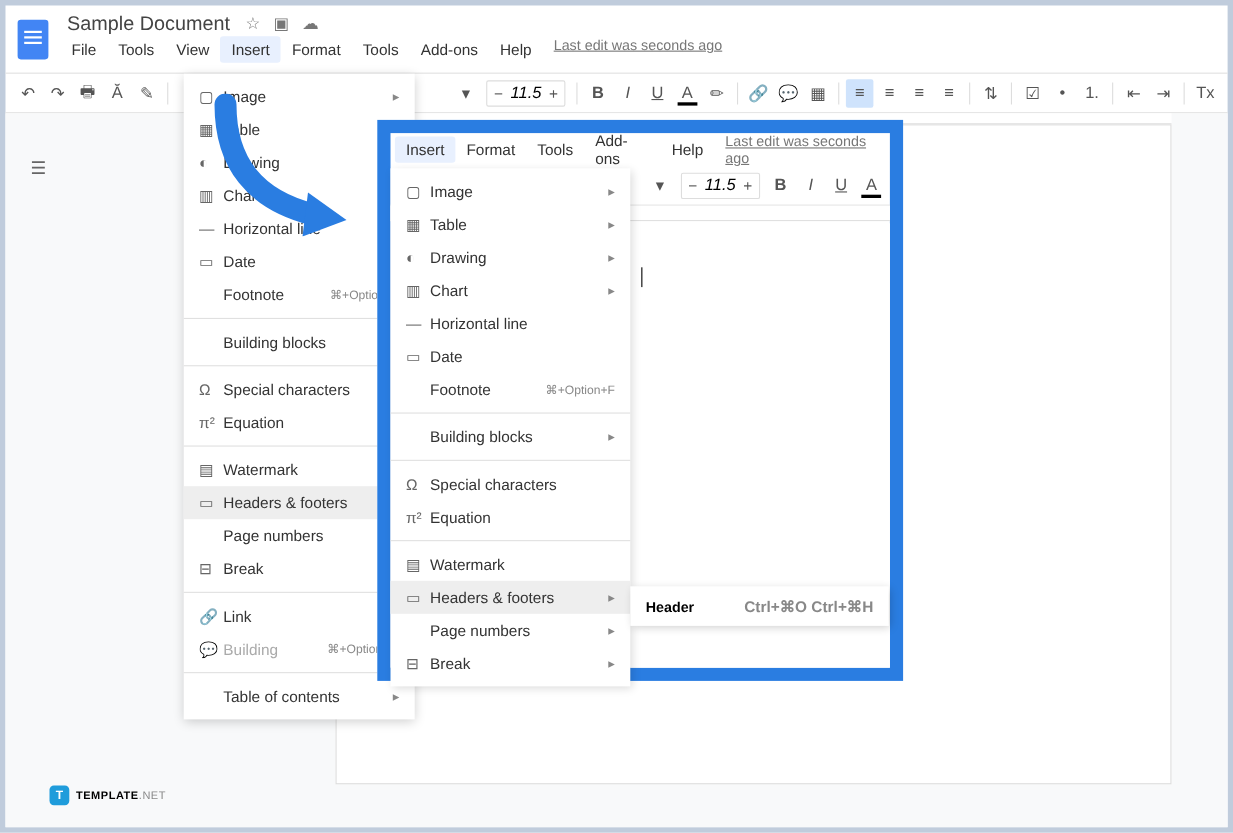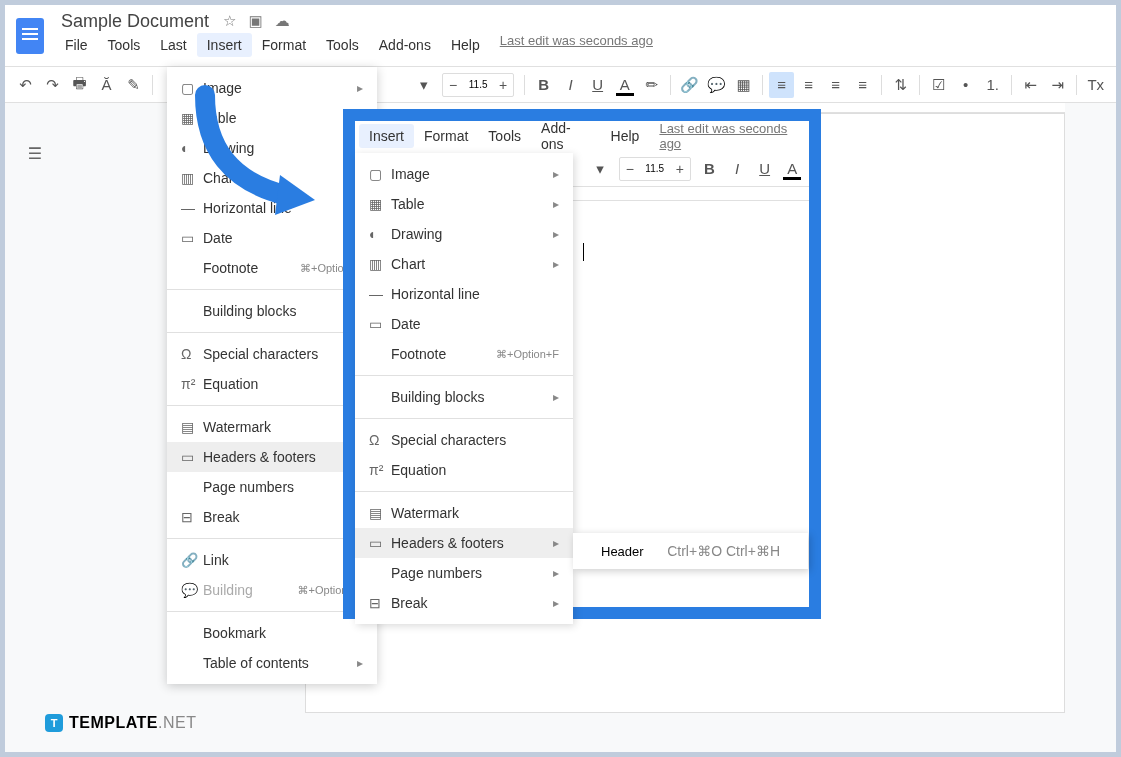--- a/index.html
+++ b/index.html
@@ -17,21 +17,21 @@
 .menubar { display: flex; align-items: flex-start; height: 30px; }
 .menu-item { padding: 4px 10px; font-size: 14px; color: #333; cursor: pointer; border-radius: 3px; }
 .menu-item.active { background: #e8f0fe; }
 .last-edit { font-size: 13px; color: #777; text-decoration: underline; margin-left: 10px; cursor: pointer; }
 .toolbar { height: 36px; border-bottom: 1px solid #e0e0e0; display: flex; align-items: center; padding: 0 8px; gap: 2px; }
 .tb-btn { width: 26px; height: 26px; display: flex; align-items: center; justify-content: center; cursor: pointer; color: #555; font-size: 15px; border-radius: 2px; }
 .tb-btn.active { background: #cfe3fc; }
 .tb-sep { width: 1px; height: 20px; background: #ddd; margin: 0 4px; }
 .font-size-box { display: flex; align-items: center; border: 1px solid #ddd; border-radius: 2px; height: 24px; margin: 0 4px; }
 .fs-btn { width: 20px; text-align: center; cursor: pointer; color: #555; font-size: 14px; }
-.fs-val { width: 30px; text-align: center; font-size: 10px; }
+.fs-val { width: 30px; text-align: center; font-size: 15px; font-style: italic; }
 .text-color { position: relative; }
 .text-color::after { content: ''; position: absolute; bottom: 2px; left: 4px; width: 18px; height: 3px; background: #000; }
 .content-area { position: absolute; top: 98px; left: 0; right: 0; bottom: 0; background: #f8f9fa; }
 .outline-panel { position: absolute; left: 10px; top: 30px; width: 40px; height: 40px; display: flex; align-items: center; justify-content: center; color: #666; }
 .page { position: absolute; left: 300px; top: 10px; width: 760px; height: 600px; background: #fff; border: 1px solid #ddd; }
 .ruler-h { position: absolute; left: 300px; top: 0; width: 760px; height: 10px; background: #fff; border-bottom: 1px solid #e0e0e0; font-size: 8px; color: #888; }
 
 
 .dropdown1 { position: absolute; top: 62px; left: 162px; width: 210px; background: #fff; box-shadow: 0 2px 10px rgba(0,0,0,.2); z-index: 10; padding: 6px 0; }
 .dd-item { display: flex; align-items: center; height: 30px; padding: 0 14px; font-size: 14px; color: #333; cursor: pointer; position: relative; }
@@ -46,31 +46,31 @@
 
 .blue-box { position: absolute; top: 104px; left: 338px; width: 478px; height: 510px; border: 12px solid #2a7de1; background: #fff; z-index: 20; }
 .bb-menubar { display: flex; align-items: center; height: 30px; padding: 0 4px; }
 .bb-toolbar { display: flex; align-items: center; height: 36px; padding: 0 4px; gap: 2px; border-bottom: 1px solid #e0e0e0; }
 .bb-ruler { height: 14px; border-bottom: 1px solid #e0e0e0; background: #fff; position: relative; }
 .bb-page { position: absolute; top: 82px; left: 218px; right: 0; bottom: 0; background: #fff; }
 .cursor-line { position: absolute; left: 10px; top: 40px; width: 1px; height: 18px; background: #000; }
 
 .dropdown2 { position: absolute; top: 32px; left: 0; width: 218px; background: #fff; box-shadow: 2px 2px 8px rgba(0,0,0,.15); z-index: 25; padding: 6px 0; }
 .submenu { position: absolute; top: 412px; left: 218px; width: 235px; background: #fff; box-shadow: 2px 2px 8px rgba(0,0,0,.2); z-index: 30; padding: 4px 0; }
-.sm-item { display: flex; align-items: center; height: 28px; padding: 0 28px; font-size: 13px; cursor: pointer; }
+.sm-item { display: flex; align-items: center; height: 28px; padding: 0 14px; font-size: 13px; cursor: pointer; font-weight: bold; }
 .sm-label { flex: 1; }
 .sm-short { font-size: 14px; color: #888; }
 
 
 .arrow { position: absolute; top: 80px; left: 180px; z-index: 50; pointer-events: none; }
 
 
 .watermark { position: absolute; bottom: 20px; left: 40px; display: flex; align-items: center; gap: 6px; z-index: 5; }
 .wm-icon { width: 18px; height: 18px; background: #1f9cdb; border-radius: 4px; display: flex; align-items: center; justify-content: center; color: #fff; font-size: 11px; font-weight: bold; }
-.wm-text { font-size: 16px; font-weight: bold; letter-spacing: 0.5px; }
+.wm-text { font-size: 10px; font-weight: bold; letter-spacing: 0.5px; }
 .wm-net { color: #888; font-weight: normal; }
 </style>
 </head>
 <body>
 
 <div class="main-frame">
   <div class="header">
     <div class="logo">
       <div class="logo-icon"></div>
     </div>
@@ -79,21 +79,21 @@
         <span class="doc-title">Sample Document</span>
         <div class="title-icons">
           <span>☆</span>
           <span>▣</span>
           <span>☁</span>
         </div>
       </div>
       <div class="menubar">
         <span class="menu-item">File</span>
         <span class="menu-item">Tools</span>
-        <span class="menu-item">Last</span>
+        <span class="menu-item">View</span>
         <span class="menu-item active">Insert</span>
         <span class="menu-item">Format</span>
         <span class="menu-item">Tools</span>
         <span class="menu-item">Add-ons</span>
         <span class="menu-item">Help</span>
         <span class="last-edit">Last edit was seconds ago</span>
       </div>
     </div>
   </div>
 
@@ -226,24 +226,20 @@
         <span class="dd-label">Link</span>
       </div>
     <div class="dd-item disabled">
         <span class="dd-icon">💬</span>
         <span class="dd-label">Building</span>
         <span class="dd-short">⌘+Option+M</span>
       </div>
     <div class="dd-sep"></div>
     <div class="dd-item">
         <span class="dd-icon"></span>
-        <span class="dd-label">Bookmark</span>
-      </div>
-    <div class="dd-item">
-        <span class="dd-icon"></span>
         <span class="dd-label">Table of contents</span>
         <span class="dd-sub">▸</span>
       </div>
   </div>
 
   <div class="blue-box">
     <div class="bb-menubar">
       <span class="menu-item active">Insert</span>
       <span class="menu-item">Format</span>
       <span class="menu-item">Tools</span>

